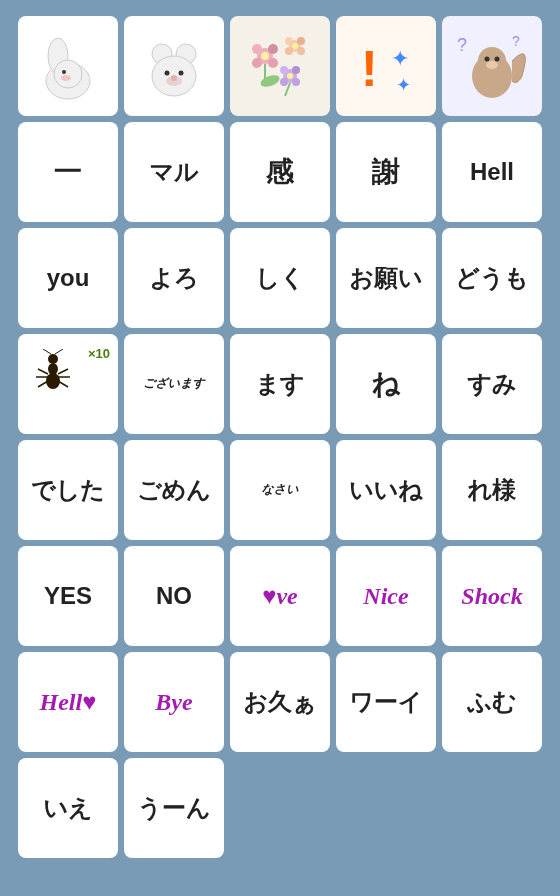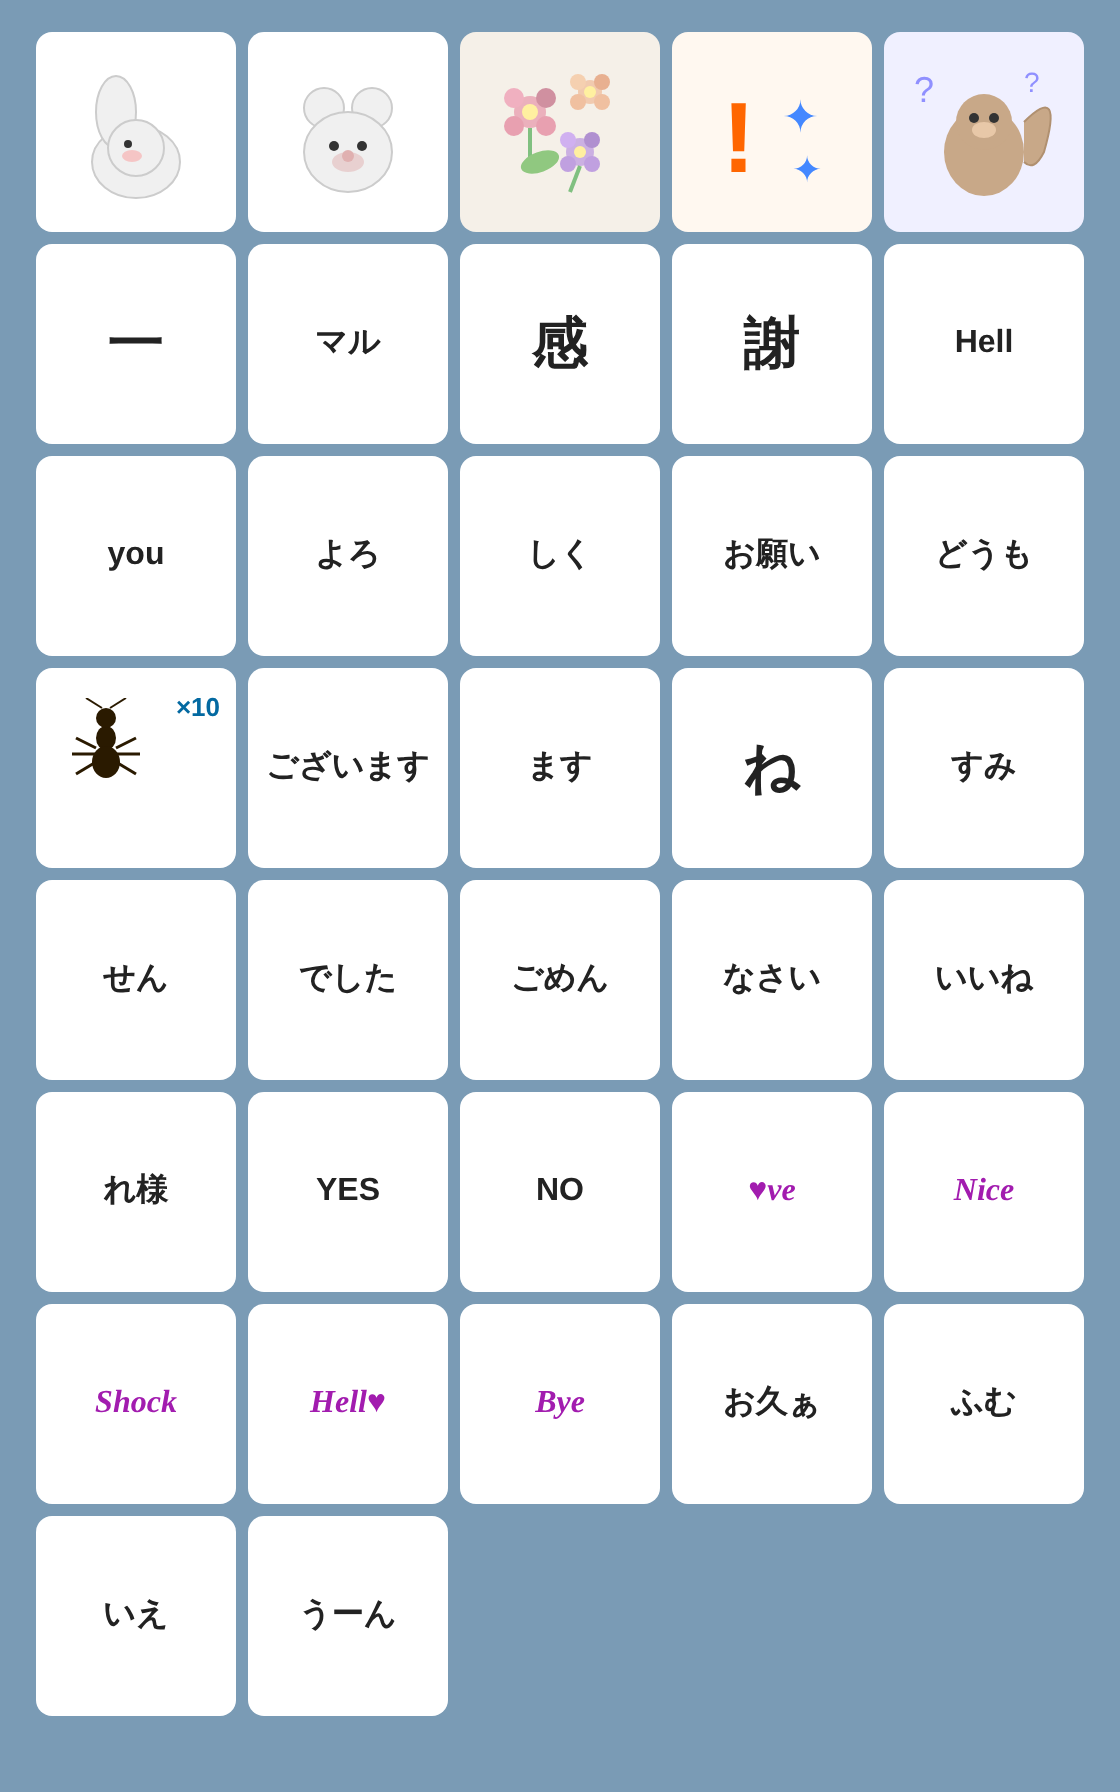--- a/index.html
+++ b/index.html
@@ -31,24 +31,25 @@
       position: relative;
     }
     .cell-text {
       font-size: 28px;
       font-weight: bold;
       color: #222;
       text-align: center;
       line-height: 1.1;
     }
     .cell-text.small {
-      font-size: 16px;
+      font-size: 24px;
     }
     .cell-text.xsmall {
-      font-size: 16px;
+      font-size: 12px;
+      font-style: italic;
     }
     .cell-text.handwritten {
       font-family: 'Georgia', serif;
       font-style: italic;
     }
     .cell-text.dark-brown {
       color: #a21caf;
     }
     
     .animal-white {
@@ -196,39 +197,36 @@
       <line x1="20" y1="25" x2="10" y2="20" stroke="#2a1a00" stroke-width="1.5"></line>
       <line x1="20" y1="28" x2="8" y2="28" stroke="#2a1a00" stroke-width="1.5"></line>
       <line x1="20" y1="32" x2="10" y2="38" stroke="#2a1a00" stroke-width="1.5"></line>
       <line x1="30" y1="25" x2="40" y2="20" stroke="#2a1a00" stroke-width="1.5"></line>
       <line x1="30" y1="28" x2="42" y2="28" stroke="#2a1a00" stroke-width="1.5"></line>
       <line x1="30" y1="32" x2="40" y2="38" stroke="#2a1a00" stroke-width="1.5"></line>
 
       <line x1="23" y1="5" x2="15" y2="0" stroke="#2a1a00" stroke-width="1"></line>
       <line x1="27" y1="5" x2="35" y2="0" stroke="#2a1a00" stroke-width="1"></line>
     </svg>
-    <span style="position:absolute;right:8px;top:12px;font-size:13px;color:#0369a1;font-weight:bold;">×10</span>
+    <span style="position:absolute;right:8px;top:12px;font-size:13px;color:#4d7c0f;font-weight:bold;">×10</span>
   </div>
   <div class="cell">
     <span class="cell-text xsmall">ございます</span>
   </div>
   <div class="cell">
     <span class="cell-text small">ます</span>
   </div>
   <div class="cell">
     <span class="cell-text">ね</span>
   </div>
 
   <div class="cell">
     <span class="cell-text small">すみ</span>
   </div>
   <div class="cell">
-    <span class="cell-text small">せん</span>
-  </div>
-  <div class="cell">
     <span class="cell-text small">でした</span>
   </div>
   <div class="cell">
     <span class="cell-text small">ごめん</span>
   </div>
   <div class="cell">
     <span class="cell-text xsmall">なさい</span>
   </div>
 
   <div class="cell">
@@ -257,20 +255,23 @@
     <span class="cell-text handwritten dark-brown small">Hell♥</span>
   </div>
   <div class="cell">
     <span class="cell-text handwritten dark-brown small">Bye</span>
   </div>
 
   <div class="cell">
     <span class="cell-text small">お久ぁ</span>
   </div>
   <div class="cell">
+    <span class="cell-text small">ワーイ</span>
+  </div>
+  <div class="cell">
     <span class="cell-text small">ふむ</span>
   </div>
   <div class="cell">
     <span class="cell-text small">いえ</span>
   </div>
   <div class="cell">
     <span class="cell-text small">うーん</span>
   </div>
 
 </div>

